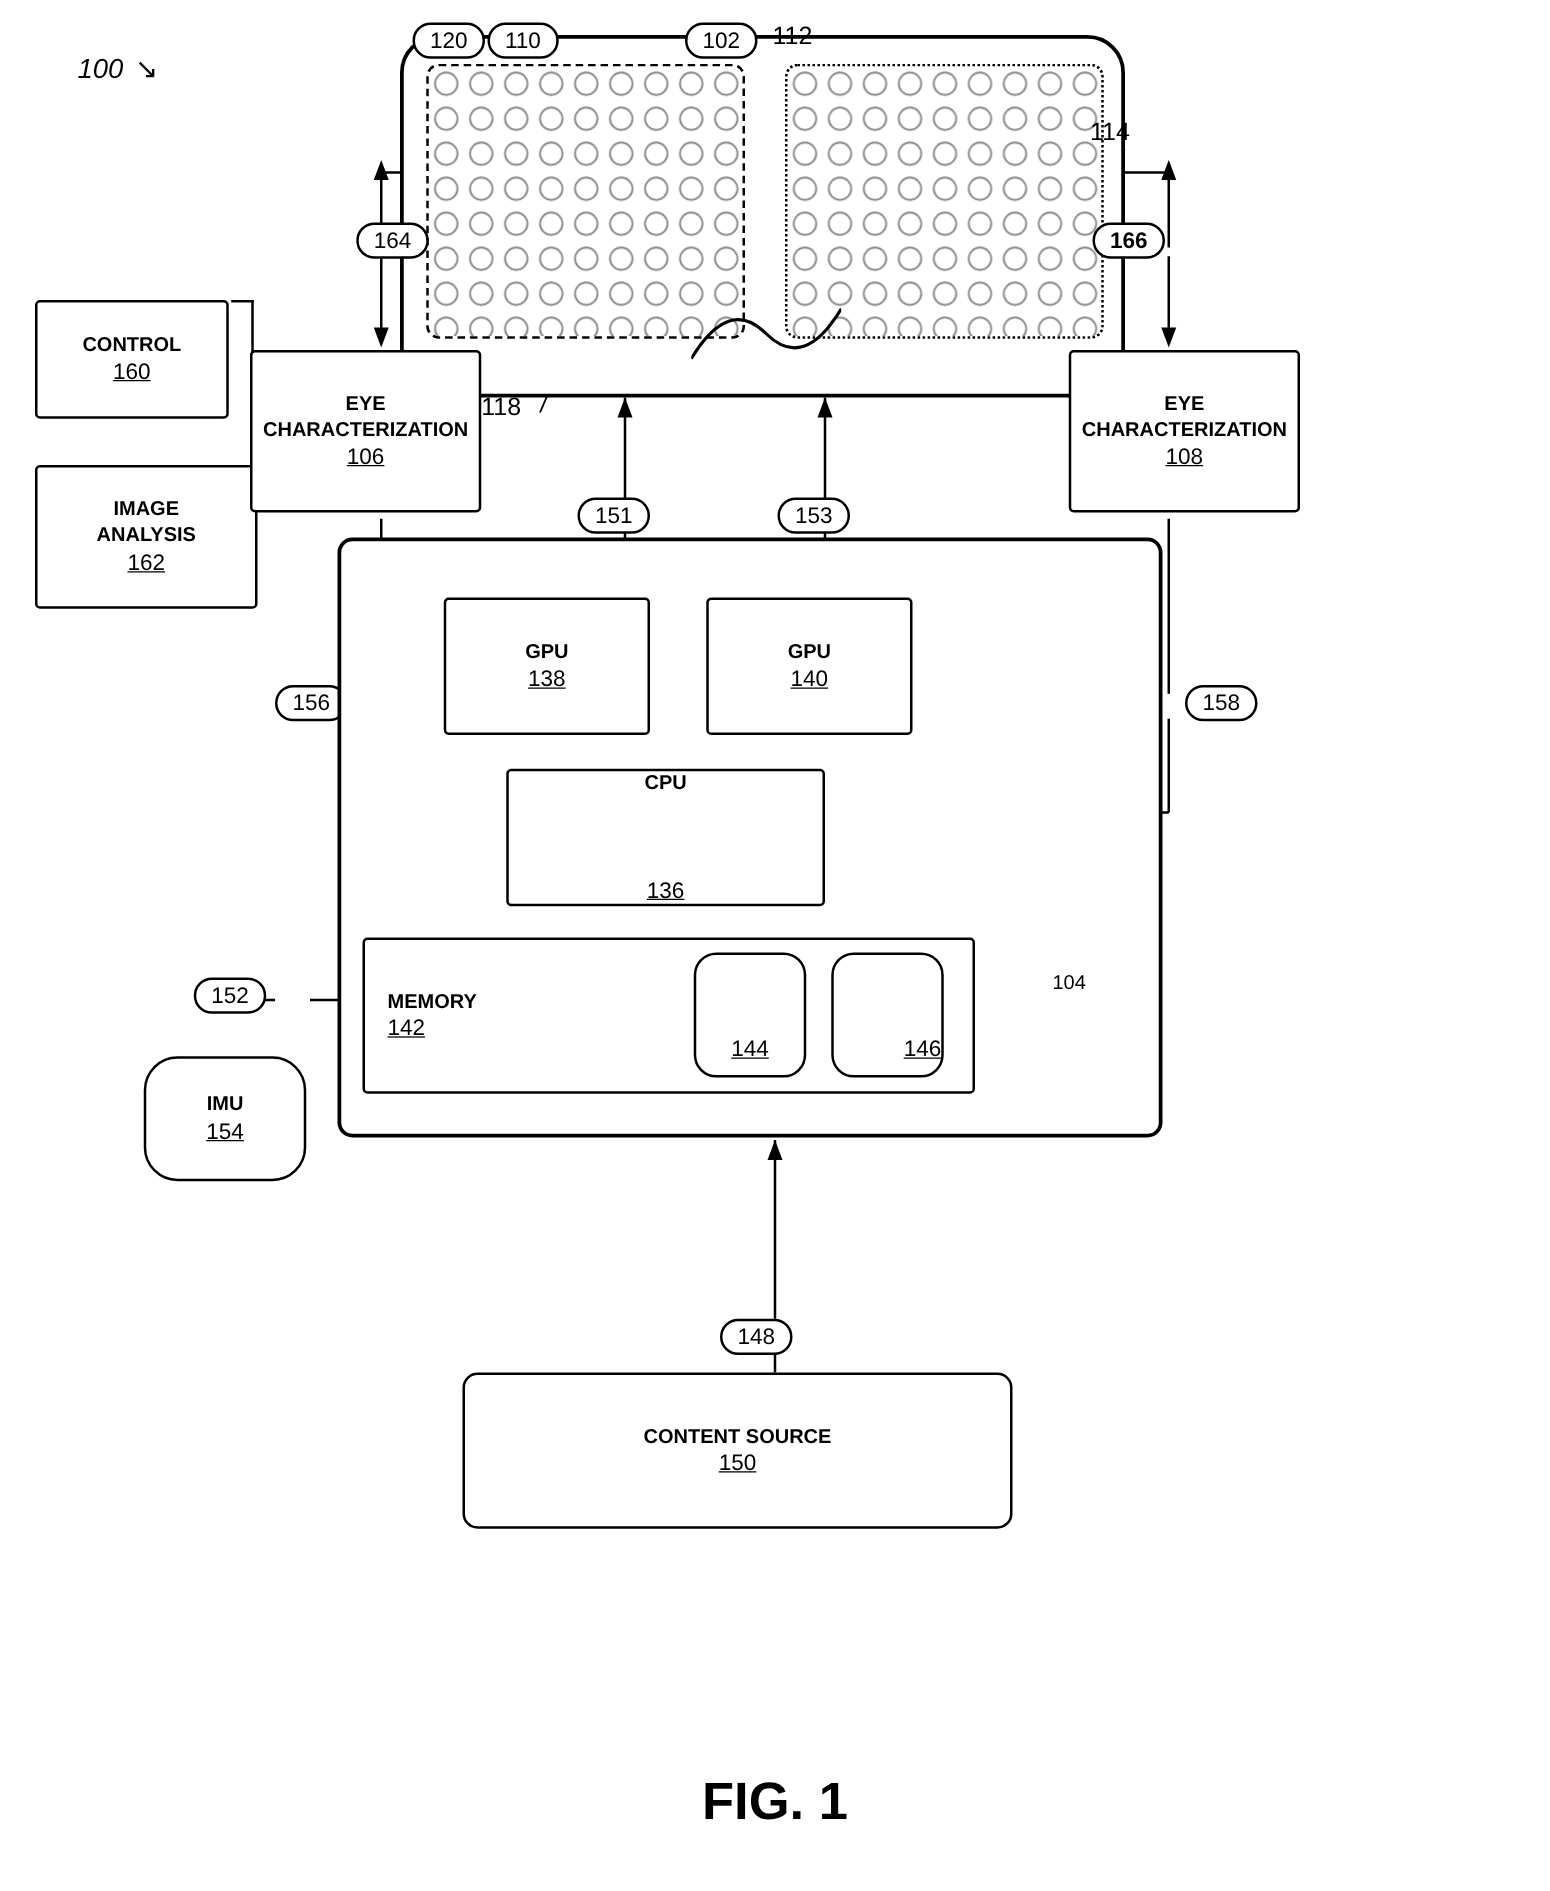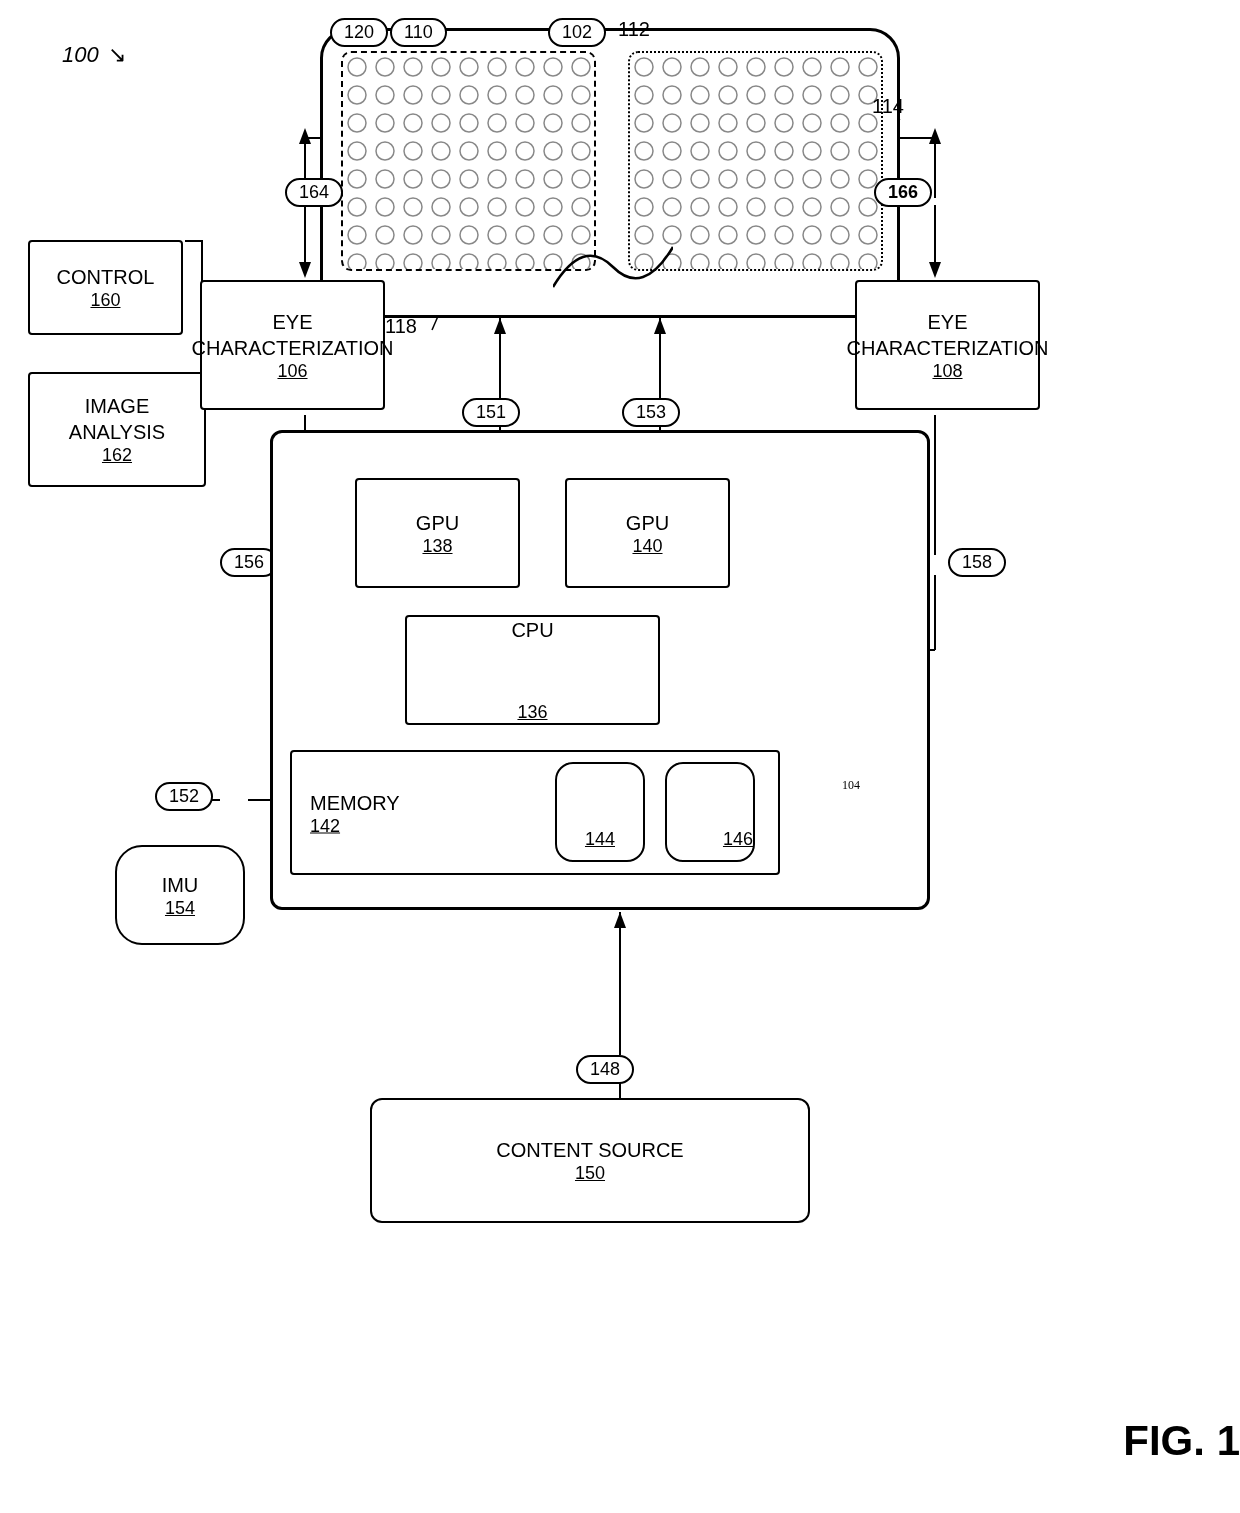--- a/index.html
+++ b/index.html
@@ -53,22 +53,22 @@
       text-align: center;
     }
     .box-rounded {
       border-radius: 12px;
     }
     .box-sharp {
       border-radius: 4px;
     }
 
     .box-label {
-      font-size: 20px;
-      font-weight: normal;
+      font-size: 16px;
+      font-weight: bold;
       line-height: 1.3;
     }
     .box-num {
       font-size: 18px;
       text-decoration: underline;
       font-weight: normal;
     }
 
     
     .hmd-outer {
@@ -238,21 +238,21 @@
 
     
     .ref-102 { top: 18px; left: 548px; }
     .ref-110 { top: 18px; left: 390px; }
     .ref-120 { top: 18px; left: 330px; }
 
     .fig-label {
       position: absolute;
       bottom: 48px;
       left: 0; right: 0;
-      text-align: right;
+      text-align: center;
       font-size: 42px;
       font-weight: bold;
     }
 
     
     .left-bracket {
       position: absolute;
       top: 240px;
       left: 185px;
       width: 18px;
@@ -402,21 +402,21 @@
   <div class="ref-badge" style="top:178px;left:285px;">164</div>
   <div class="ref-badge" style="top:178px;left:874px;font-weight:bold;">166</div>
   <div class="ref-badge" style="top:398px;left:462px;">151</div>
   <div class="ref-badge" style="top:398px;left:622px;">153</div>
   <div class="ref-badge" style="top:548px;left:220px;">156</div>
   <div class="ref-badge" style="top:548px;left:948px;">158</div>
   <div class="ref-badge" style="top:782px;left:155px;">152</div>
   <div class="ref-badge" style="top:1055px;left:576px;">148</div>
 
   <div class="computer-box"></div>
-  <div style="position:absolute;top:778px;left:842px;font-size:12px;font-family:Liberation Serif, serif;">104</div>
+  <div style="position:absolute;top:778px;left:842px;font-size:16px;">104</div>
 
   <div class="box box-sharp gpu-left-box">
     <span class="box-label">GPU</span>
     <span class="box-num">138</span>
   </div>
 
   <div class="box box-sharp gpu-right-box">
     <span class="box-label">GPU</span>
     <span class="box-num">140</span>
   </div>

